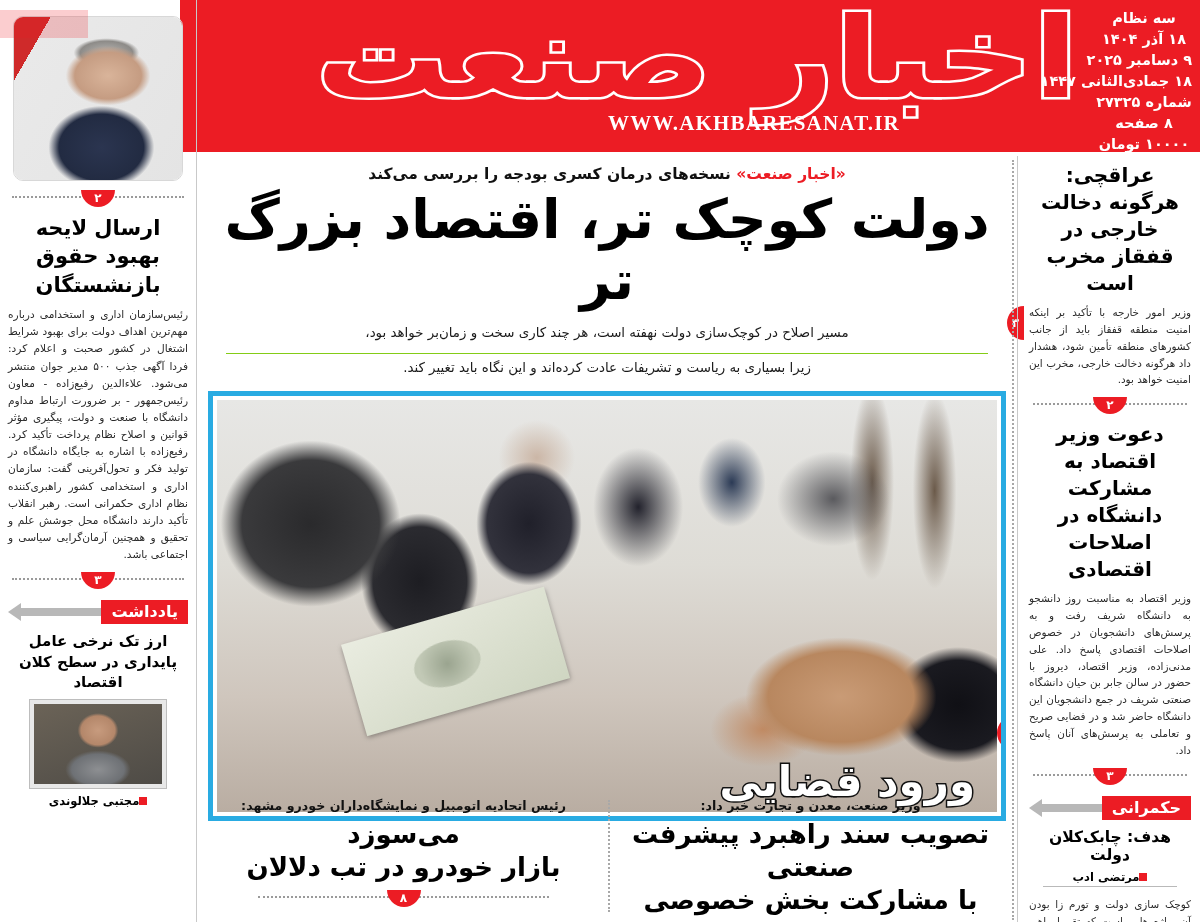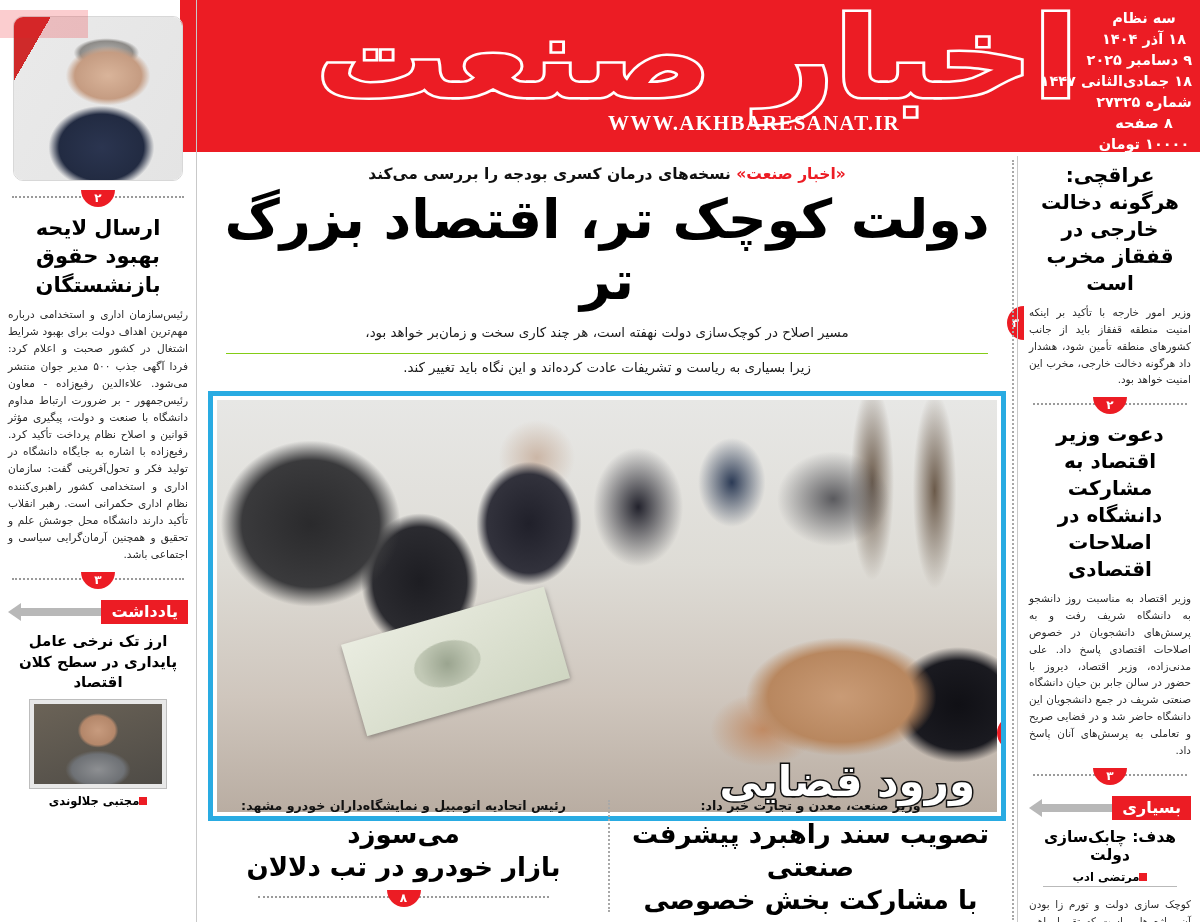--- a/index.html
+++ b/index.html
@@ -577,25 +577,25 @@
       <div class="pagebadge">۲</div>
     </div>
 
     <div class="col-head">دعوت وزیر اقتصاد به مشارکت دانشگاه در اصلاحات اقتصادی</div>
     <div class="col-body">وزیر اقتصاد به مناسبت روز دانشجو به دانشگاه شریف رفت و به پرسش‌های دانشجویان در خصوص اصلاحات اقتصادی پاسخ داد. علی مدنی‌زاده، وزیر اقتصاد، دیروز با حضور در سالن جابر بن حیان دانشگاه صنعتی شریف در جمع دانشجویان این دانشگاه حاضر شد و در فضایی صریح و تعاملی به پرسش‌های آنان پاسخ داد.</div>
     <div class="dots-sep">
       <div class="pagebadge">۳</div>
     </div>
 
     <div class="sec-label-row">
-      <div class="sec-label">بسیاری</div>
+      <div class="sec-label">حکمرانی</div>
       <div class="sec-arrow"></div>
     </div>
 
-    <div class="edi-title">هدف: چابک‌سازی دولت</div>
+    <div class="edi-title">هدف: چابک‌کلان دولت</div>
 
     <div class="byline">
       <span class="byline-sq"></span>
       <span class="byline-name">مرتضی ادب</span>
     </div>
     <div class="byline-role" style="border-top:1px solid #b9b9b9;margin:2px 14px 0 14px;"></div>
     <div class="col-body">کوچک سازی دولت و تورم زا بودن آن، واژه هایی است که تقریبا ماهی چند بار رئیس جمهور پزشکیان در سخنان خود به آن می‌پردازد و نشان می‌دهد که چقدر این موضوع برای وی مهم است.</div>
 
   </div>
 

